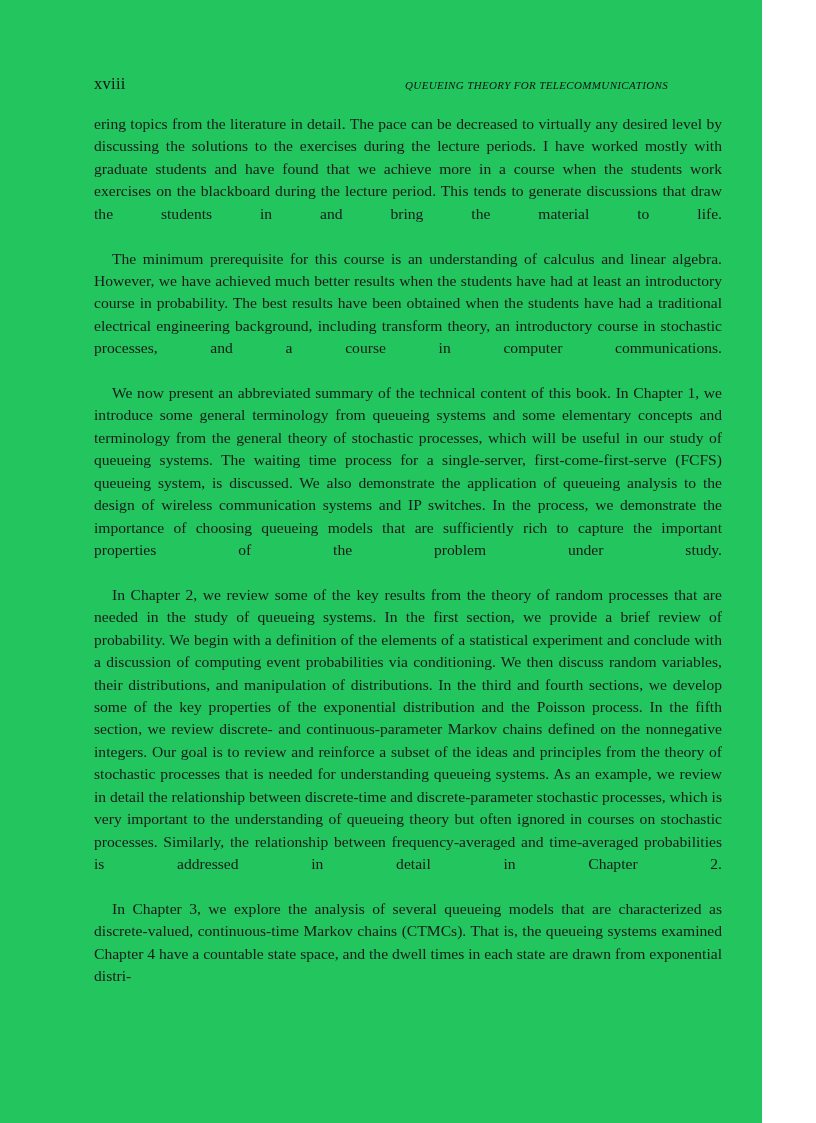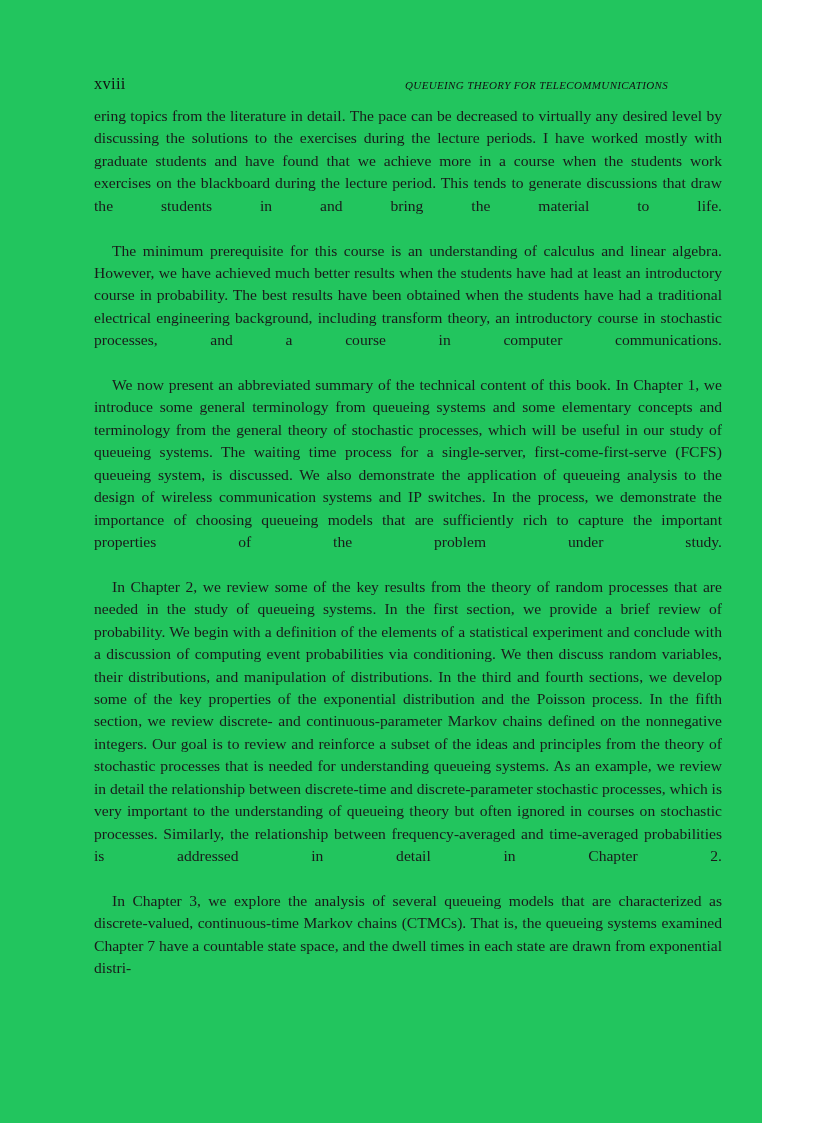--- a/index.html
+++ b/index.html
@@ -45,21 +45,21 @@
     letter-spacing: 0.35px;
     color: #111111;
     white-space: nowrap;
     text-align: right;
   }
 
   
   .textblock {
     position: absolute;
     left: 94px;
-    top: 105px;
+    top: 113px;
     width: 628px;
   }
 
   .para {
     margin: 0;
     font-size: 15.6px;
     line-height: 22.42px;
     text-align: justify;
     text-justify: inter-word;
     color: #1a1a1a;
@@ -90,16 +90,16 @@
   <div class="running-head">
     <span class="folio">xviii</span>
     <span class="head-title">QUEUEING THEORY FOR TELECOMMUNICATIONS</span>
   </div>
 
   <div class="textblock">
     <p class="para noindent">ering topics from the literature in detail. The pace can be decreased to virtually any desired level by discussing the solutions to the exercises during the lecture periods. I have worked mostly with graduate students and have found that we achieve more in a course when the students work exercises on the blackboard during the lecture period. This tends to generate discussions that draw the students in and bring the material to life.</p>
     <p class="para indent">The minimum prerequisite for this course is an understanding of calculus and linear algebra. However, we have achieved much better results when the students have had at least an introductory course in probability. The best results have been obtained when the students have had a traditional electrical engineering background, including transform theory, an introductory course in stochastic processes, and a course in computer communications.</p>
     <p class="para indent">We now present an abbreviated summary of the technical content of this book. In Chapter 1, we introduce some general terminology from queueing systems and some elementary concepts and terminology from the general theory of stochastic processes, which will be useful in our study of queueing systems. The waiting time process for a single-server, first-come-first-serve (FCFS) queueing system, is discussed. We also demonstrate the application of queueing analysis to the design of wireless communication systems and IP switches. In the process, we demonstrate the importance of choosing queueing models that are sufficiently rich to capture the important properties of the problem under study.</p>
     <p class="para indent">In Chapter 2, we review some of the key results from the theory of random processes that are needed in the study of queueing systems. In the first section, we provide a brief review of probability. We begin with a definition of the elements of a statistical experiment and conclude with a discussion of computing event probabilities via conditioning. We then discuss random variables, their distributions, and manipulation of distributions. In the third and fourth sections, we develop some of the key properties of the exponential distribution and the Poisson process. In the fifth section, we review discrete- and continuous-parameter Markov chains defined on the nonnegative integers. Our goal is to review and reinforce a subset of the ideas and principles from the theory of stochastic processes that is needed for understanding queueing systems. As an example, we review in detail the relationship between discrete-time and discrete-parameter stochastic processes, which is very important to the understanding of queueing theory but often ignored in courses on stochastic processes. Similarly, the relationship between frequency-averaged and time-averaged probabilities is addressed in detail in Chapter 2.</p>
-    <p class="para indent">In Chapter 3, we explore the analysis of several queueing models that are characterized as discrete-valued, continuous-time Markov chains (CTMCs). That is, the queueing systems examined Chapter 7 have a countable state space, and the dwell times in each state are drawn from exponential distri-</p>
+    <p class="para indent">In Chapter 3, we explore the analysis of several queueing models that are characterized as discrete-valued, continuous-time Markov chains (CTMCs). That is, the queueing systems examined Chapter 4 have a countable state space, and the dwell times in each state are drawn from exponential distri-</p>
   </div>
 
 </div>
 
 </body></html>

